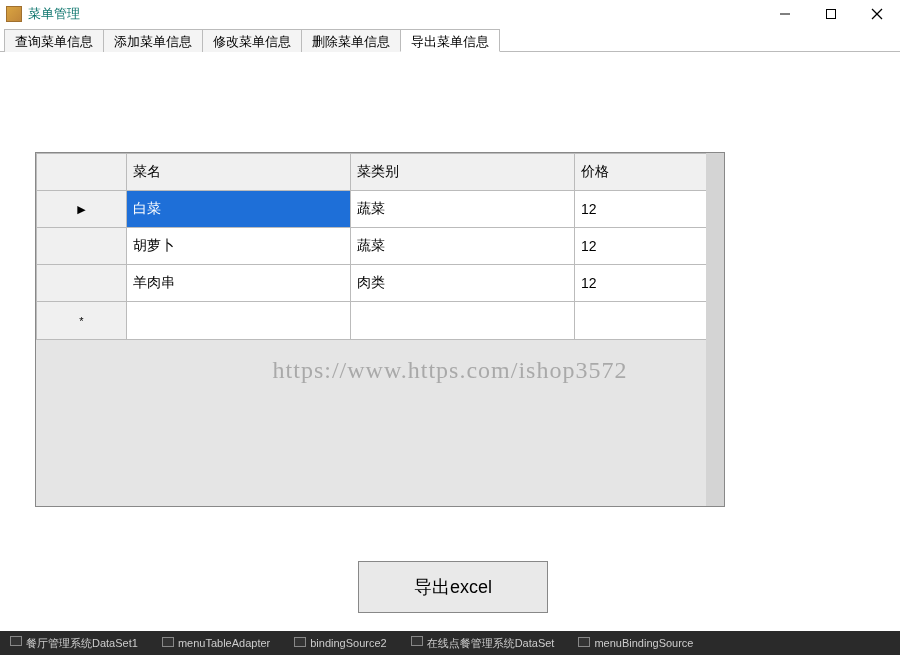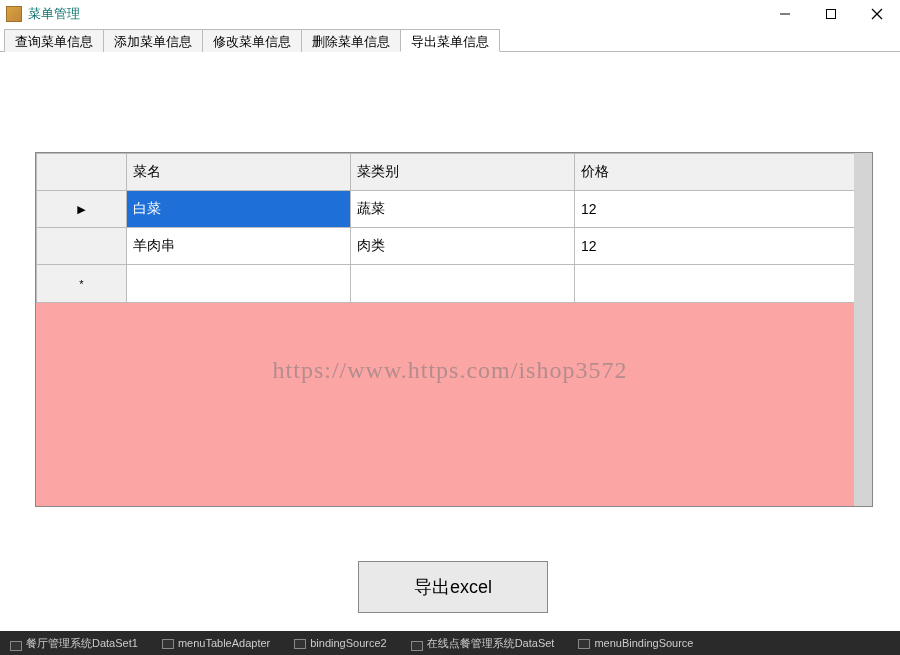--- a/index.html
+++ b/index.html
@@ -61,24 +61,24 @@
     .content {
       padding: 0;
       background: #fff;
       height: calc(100% - 52px - 24px);
       position: relative;
     }
     .datagrid-wrap {
       position: absolute;
       left: 35px;
       top: 100px;
-      width: 838px;
+      width: 690px;
       height: 355px;
       border: 1px solid #888;
-      background: #fca5a5;
+      background: #e5e5e5;
       overflow: hidden;
     }
     .datagrid {
       border-collapse: collapse;
       width: 100%;
       background: #fff;
       table-layout: fixed;
     }
     .datagrid th, .datagrid td {
       border: 1px solid #bbb;
@@ -135,21 +135,21 @@
       height: 24px;
       background: #2a2a2a;
       color: #ccc;
       display: flex;
       align-items: center;
       gap: 24px;
       padding: 0 10px;
       font-size: 11px;
       overflow: hidden;
     }
-    .status-item { display: flex; align-items: flex-end; gap: 4px; white-space: nowrap; }
+    .status-item { display: flex; align-items: flex-start; gap: 4px; white-space: nowrap; }
     .status-icon {
       width: 12px; height: 10px;
       border: 1px solid #888;
       display: inline-block;
       background: #333;
     }
     .rh-scrollbar {
       position: absolute;
       right: 0; top: 0; bottom: 0;
       width: 18px;
@@ -212,20 +212,26 @@
       </thead>
       <tbody id="grid-body">
           <tr>
             <td class="rowheader">▶</td>
             <td class="selected">白菜</td>
             <td>蔬菜</td>
             <td>12</td>
           </tr>
           <tr>
             <td class="rowheader"></td>
+            <td>胡萝卜</td>
+            <td>蔬菜</td>
+            <td>12</td>
+          </tr>
+          <tr>
+            <td class="rowheader"></td>
             <td>羊肉串</td>
             <td>肉类</td>
             <td>12</td>
           </tr>
           <tr class="newrow">
             <td class="rowheader">*</td>
             <td></td>
             <td></td>
             <td></td>
           </tr>

